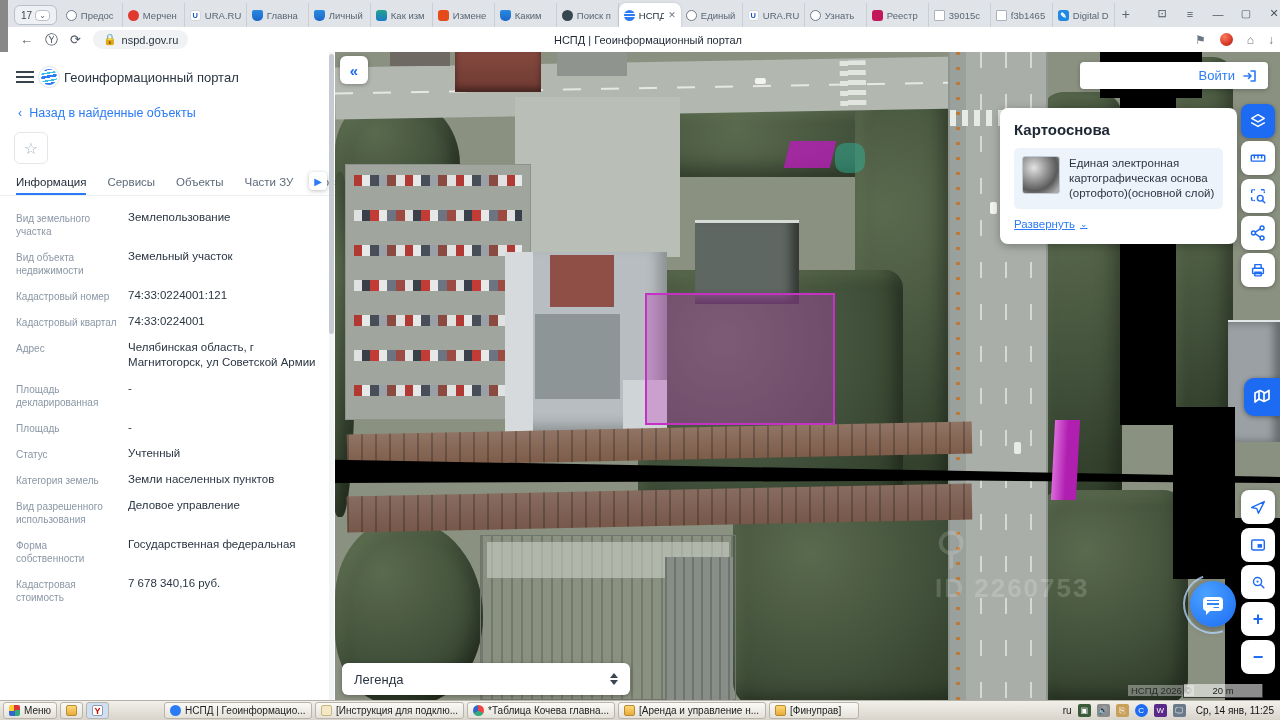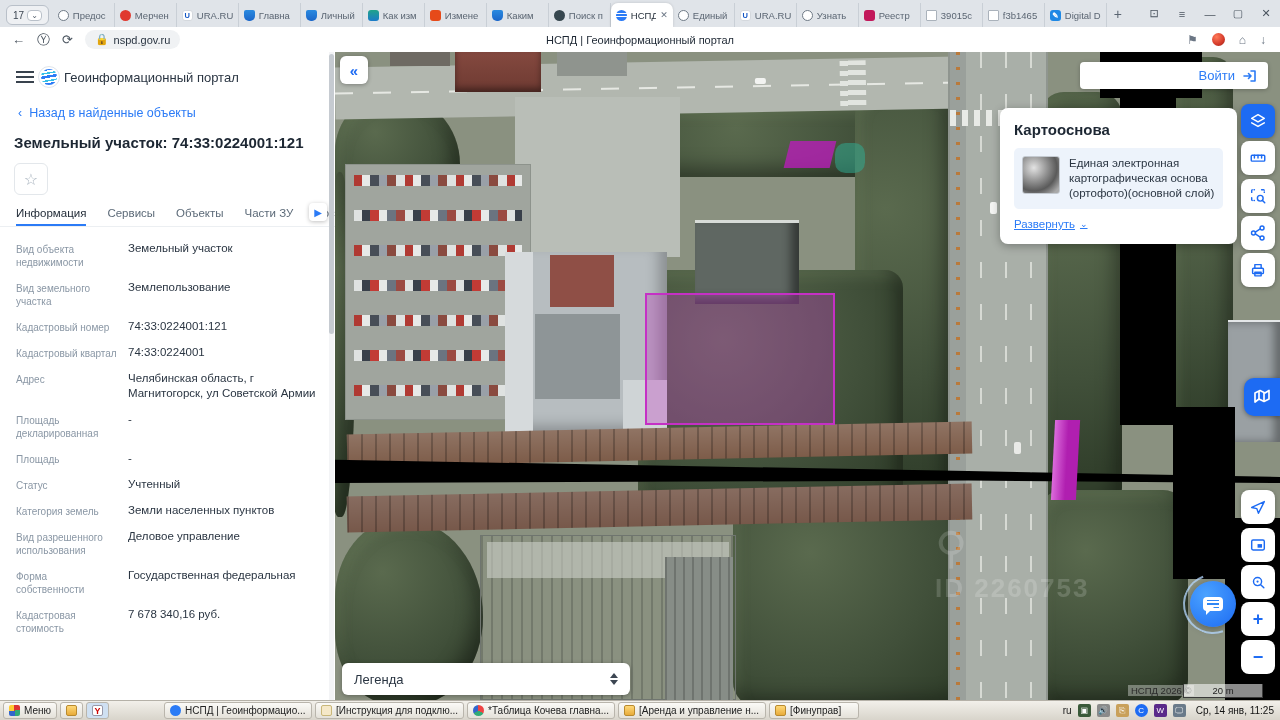--- a/index.html
+++ b/index.html
@@ -1,19 +1,19 @@
 <!DOCTYPE html>
 <html><head>
 <meta charset="utf-8">
 <style>
   * { margin:0; padding:0; box-sizing:border-box; }
   html,body { width:1280px; height:720px; overflow:hidden; font-family:"Liberation Sans", sans-serif; background:#888; }
 
   
-  #chrome { position:absolute; left:0; top:0; width:1255px; height:52px; background:#a16207; }
+  #chrome { position:absolute; left:8px; top:0; width:1255px; height:52px; background:#a16207; }
   #tabstrip { position:absolute; left:0; top:0; width:1280px; height:27px; background:#e0e4e9; display:flex; align-items:flex-end; }
   #tabcounter { display:flex; align-items:center; gap:3px; margin:3px 4px 2px 6px; padding:2px 6px; border:1px solid #b9c0c9; border-radius:6px; background:#eef0f3; font-size:10px; color:#3c4652; height:20px; }
   #tabcounter .chev { font-size:8px; color:#5a6572; border:1px solid #b9c0c9; border-radius:4px; padding:0 3px; background:#fff; }
   .tab { width:62px; height:24px; display:flex; align-items:center; gap:4px; padding:0 5px; border-right:1px solid #c9cfd6; font-size:9.5px; color:#5a6572; white-space:nowrap; overflow:hidden; background:transparent; }
   .tab.active { background:#fff; border-radius:7px 7px 0 0; border-right:none; color:#1d2733; box-shadow:0 0 3px rgba(0,0,0,.15); }
   .tab .tlabel { overflow:hidden; text-overflow:clip; flex:1; }
   .tab .tclose { font-size:9px; color:#6b7684; }
   .fav { width:11px; height:11px; border-radius:3px; flex:none; display:flex; align-items:center; justify-content:center; font-size:7.5px; font-weight:bold; color:#fff; }
   .fv-ring { background:#fff; border:1.6px solid #6f7a86; border-radius:50%; }
   .fv-red { background:#e0392f; border-radius:50%; }
@@ -234,40 +234,39 @@
 <div id="sidebar">
   <div id="sb-head">
     <span class="burger"></span>
     <span class="nspd-logo"></span>
     <span id="sb-apptitle">Геоинформационный портал</span>
   </div>
   <div id="backlink">
     <span>‹</span>
     <span>Назад в найденные объекты</span>
   </div>
-  <div id="sb-title">Земельный участок: 74:33:0224001:121</div>
   <div id="star-btn">
       <span>☆</span>
     </div>
   <div id="sb-tabs">
     <span class="sb-tab active">Информация</span>
     <span class="sb-tab">Сервисы</span>
     <span class="sb-tab">Объекты</span>
     <span class="sb-tab">Части ЗУ</span>
     <span class="sb-tab">Соста</span>
     <span id="tabs-more">▶</span>
   </div>
   <div id="sb-fields">
     <div class="frow">
+        <span class="flabel">Вид земельного участка</span>
+        <span class="fvalue">Землепользование</span>
+      </div>
+    <div class="frow">
         <span class="flabel">Вид объекта недвижимости</span>
         <span class="fvalue">Земельный участок</span>
-      </div>
-    <div class="frow">
-        <span class="flabel">Вид земельного участка</span>
-        <span class="fvalue">Землепользование</span>
       </div>
     <div class="frow">
         <span class="flabel">Кадастровый номер</span>
         <span class="fvalue">74:33:0224001:121</span>
       </div>
     <div class="frow">
         <span class="flabel">Кадастровый квартал</span>
         <span class="fvalue">74:33:0224001</span>
       </div>
     <div class="frow">

